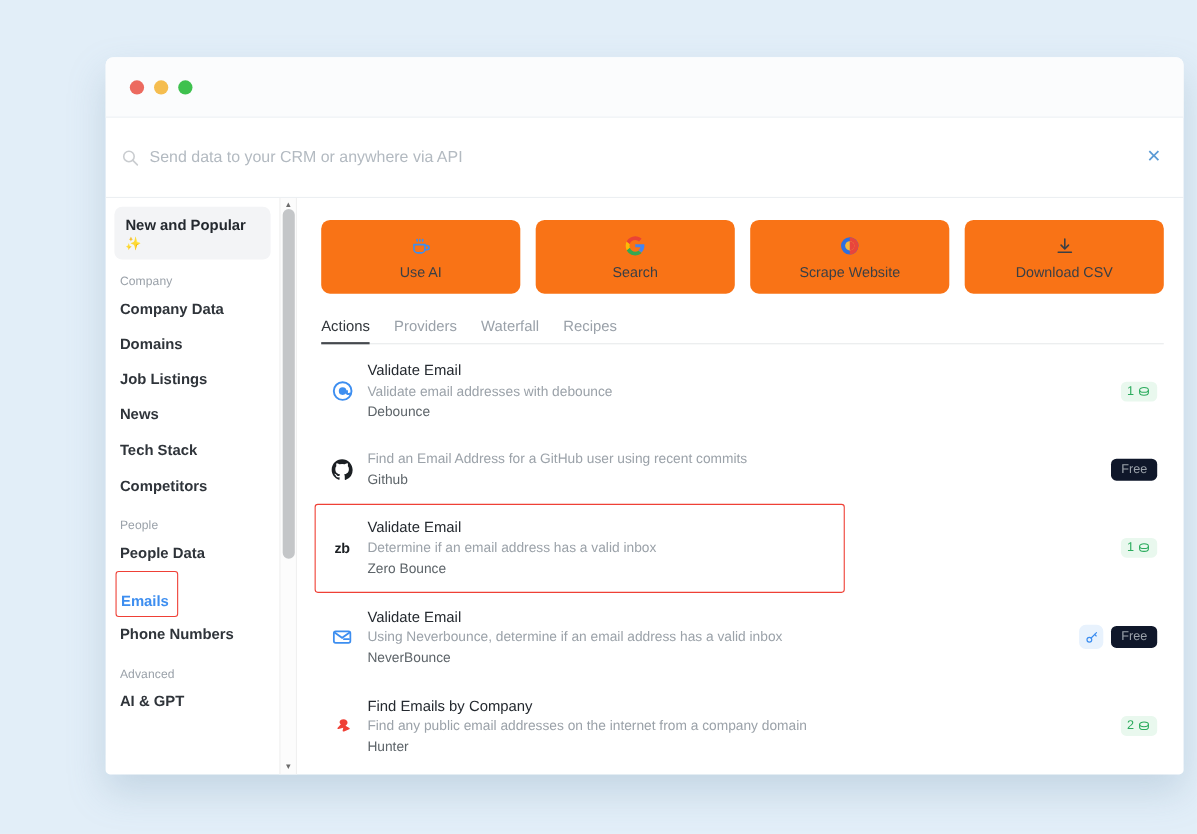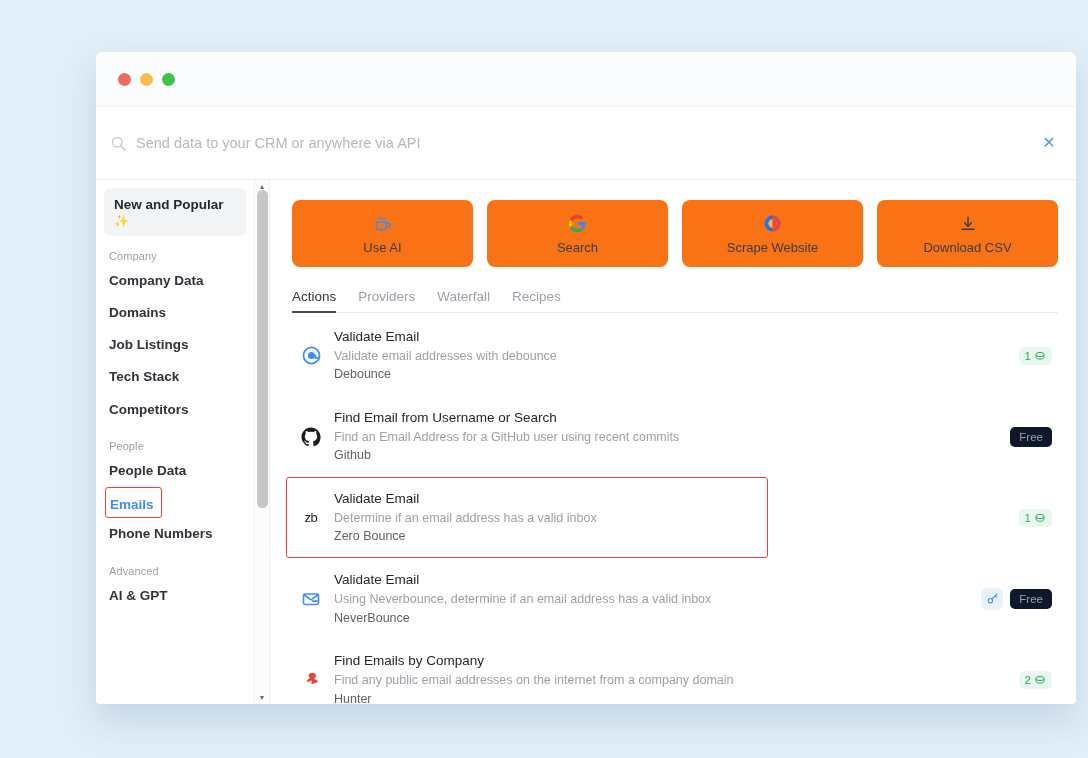--- a/index.html
+++ b/index.html
@@ -69,21 +69,21 @@
   }
   .nav-pill .t { font-size: 13.5px; color: #24292f; font-weight: 600; line-height: 1.35; }
   .nav-pill .spark { font-size: 12px; color: #f8ad3c; line-height: 1.2; }
   .nav-group { font-size: 11px; color: #9aa1a9; padding: 14px 0 3px 13px; letter-spacing: .1px; }
   .nav-item {
     font-size: 13.5px; color: #2f343a;
     padding: 6px 0 6px 13px; cursor: pointer; line-height: 1.5; font-weight: bold;
   }
   .nav-item.active { color: #3d8ef0; }
   .nav-item.boxed {
-    display: inline-block; margin-left: 9px; padding: 7px 7px 2px 4px;
+    display: inline-block; margin-left: 9px; padding: 17px 7px 2px 4px;
     border: 1.6px solid #ef4036; border-radius: 3px;
   }
 
   
   .scrollcol {
     flex: 0 0 16px; background: #fcfcfc;
     border-left: 1px solid #f0f0f0; border-right: 1px solid #f0f0f0;
     display: flex; flex-direction: column; align-items: center;
     padding: 3px 0; position: relative;
   }
@@ -147,21 +147,21 @@
     width: 22px; height: 22px; border-radius: 6px; background: #e8f2fd;
     display: flex; align-items: center; justify-content: center;
   }
 
   .row.highlight::after {
     content: ""; position: absolute;
     left: -6px; right: 290px; top: 0; bottom: 0;
     border: 1.8px solid #ef4036; border-radius: 3px; pointer-events: none;
   }
 
-  .zb { font-size: 13px; font-weight: 400; color: #1b1f23; letter-spacing: -.3px; }
+  .zb { font-size: 13px; font-weight: 700; color: #1b1f23; letter-spacing: -.3px; }
 </style>
 </head>
 <body>
 
 <div class="window">
 
   <div class="titlebar">
     <div class="dot red"></div>
     <div class="dot yellow"></div>
     <div class="dot green"></div>
@@ -183,20 +183,21 @@
     <div class="sidebar">
       <div class="nav-pill">
         <div class="t">New and Popular</div>
         <div class="spark">✨</div>
       </div>
 
       <div class="nav-group">Company</div>
       <div class="nav-item">Company Data</div>
       <div class="nav-item">Domains</div>
       <div class="nav-item">Job Listings</div>
+      <div class="nav-item">News</div>
       <div class="nav-item">Tech Stack</div>
       <div class="nav-item">Competitors</div>
 
       <div class="nav-group">People</div>
       <div class="nav-item">People Data</div>
       <div class="nav-item active boxed">Emails</div>
       <div class="nav-item">Phone Numbers</div>
 
       <div class="nav-group">Advanced</div>
       <div class="nav-item">AI &amp; GPT</div>
@@ -290,21 +291,20 @@
           </div>
         </div>
 
         <div class="row">
           <span class="row-ico">
             <svg width="20" height="20" viewBox="0 0 24 24" fill="#1b1f23">
               <path d="M12 .7C5.7.7.6 5.8.6 12.1c0 5 3.3 9.3 7.8 10.8.6.1.8-.2.8-.6v-2c-3.2.7-3.9-1.5-3.9-1.5-.5-1.3-1.3-1.7-1.3-1.7-1-.7.1-.7.1-.7 1.1.1 1.7 1.2 1.7 1.2 1 1.8 2.7 1.3 3.4 1 .1-.8.4-1.3.7-1.6-2.6-.3-5.3-1.3-5.3-5.8 0-1.3.5-2.3 1.2-3.2-.1-.3-.5-1.5.1-3.1 0 0 1-.3 3.2 1.2a11 11 0 0 1 5.8 0c2.2-1.5 3.2-1.2 3.2-1.2.6 1.6.2 2.8.1 3.1.8.9 1.2 1.9 1.2 3.2 0 4.5-2.7 5.5-5.3 5.8.4.4.8 1.1.8 2.2v3.3c0 .4.2.7.8.6a11.4 11.4 0 0 0 7.8-10.8C23.4 5.8 18.3.7 12 .7z"></path>
             </svg>
           </span>
           <div class="row-txt">
-            <div class="row-title">Find Email from Username or Search</div>
             <div class="row-desc">Find an Email Address for a GitHub user using recent commits</div>
             <div class="row-prov">Github</div>
           </div>
           <div class="row-right">
             <span class="badge-free">Free</span>
           </div>
         </div>
 
         <div class="row highlight">
           <span class="row-ico zb">zb</span>

